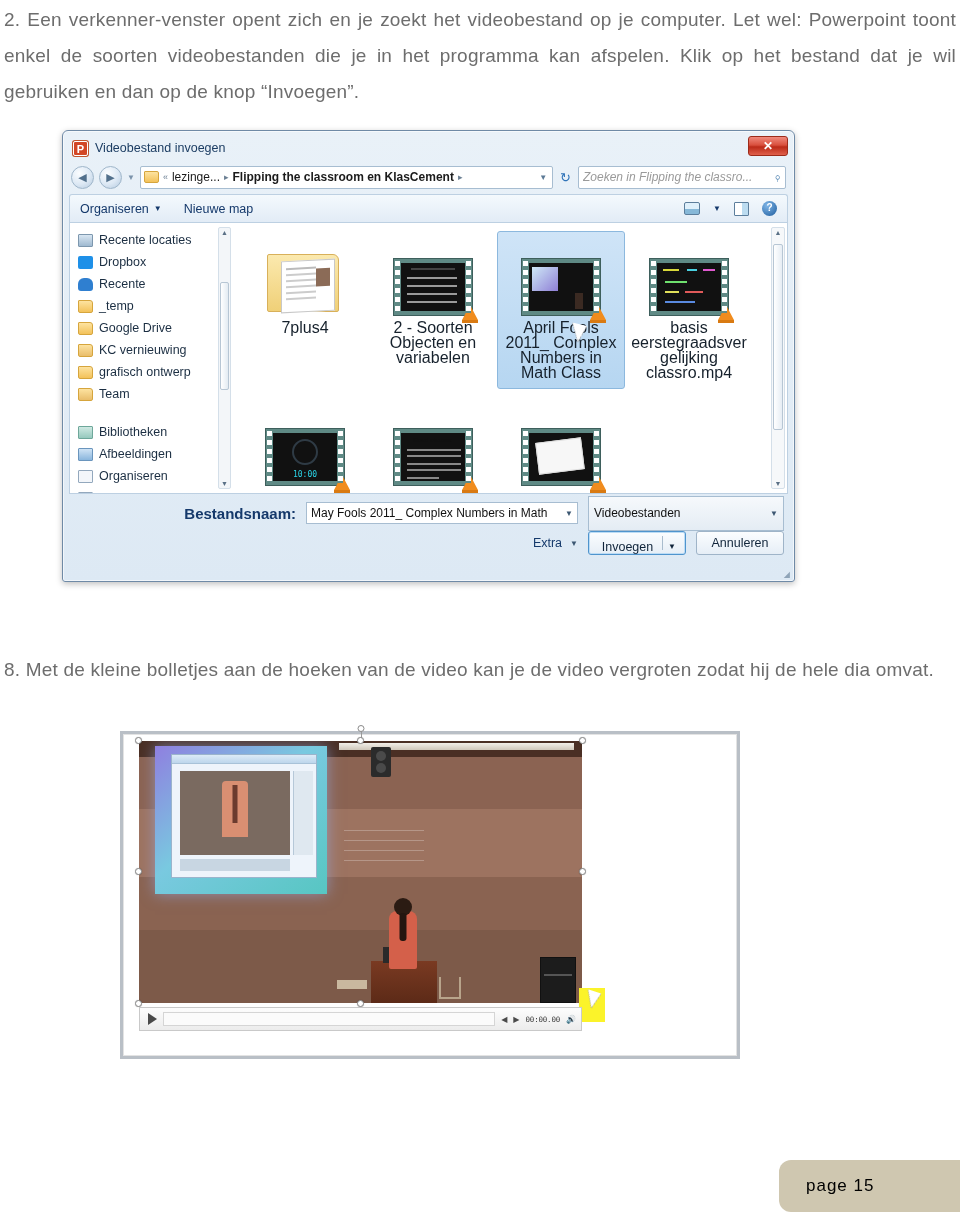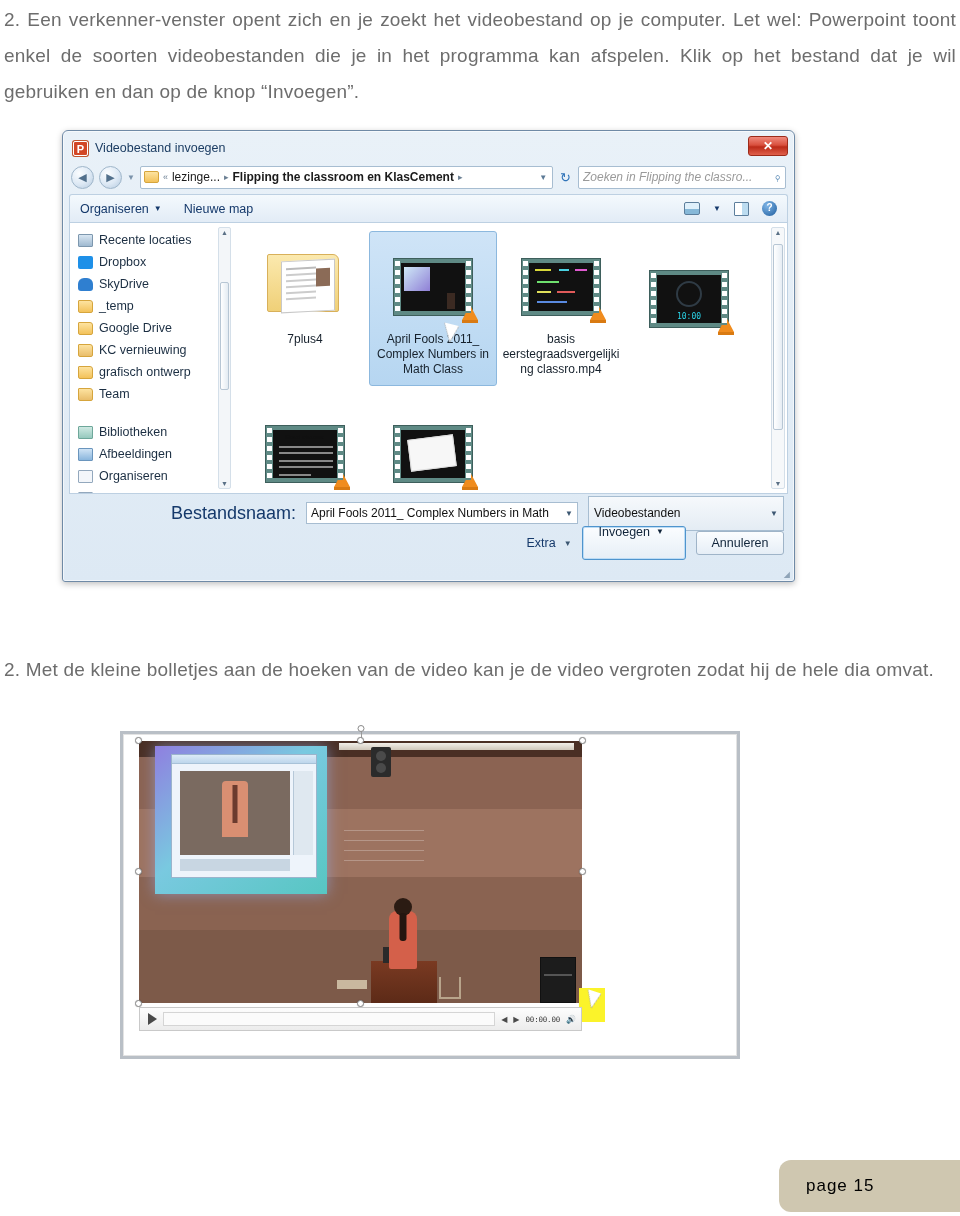--- a/index.html
+++ b/index.html
@@ -144,21 +144,21 @@
   .file-grid { display:flex; flex-wrap:wrap; gap: 0px; }
   .file-cell {
     width: 128px; padding: 6px 4px 8px; text-align:center;
     border:1px solid transparent; border-radius:3px; position:relative;
   }
   .file-cell.selected {
     background: linear-gradient(180deg,#cfe4f7,#b6d6f1);
     border:1px solid #8cb8de;
   }
   .thumb-wrap { height: 78px; display:flex; align-items:flex-end; justify-content:center; position:relative; }
-  .fname { font-size:12px; color:#16212c; line-height:15px; margin-top:16px; word-wrap:break-word; }
+  .fname { font-size:16px; color:#16212c; line-height:15px; margin-top:4px; word-wrap:break-word; }
 
   
   .t-folder { width:76px; height:66px; position:relative; }
   .t-folder .back { position:absolute; left:0; top:4px; width:72px; height:58px;
     background: linear-gradient(180deg,#fbe9ae,#f0d078); border:1px solid #d8b05a; border-radius:2px 6px 2px 2px; }
   .t-folder .sheet { position:absolute; left:14px; top:10px; width:54px; height:52px;
     background:#fff; border:1px solid #c8c8c8; transform: skewY(-3deg); }
   .t-folder .sheet:after { content:""; position:absolute; right:4px; top:8px; width:14px; height:18px; background:#8b6b57; }
   .t-folder .sheet:before { content:""; position:absolute; left:4px; top:6px; width:30px; height:2px;
     background:#bbb; box-shadow: 0 6px 0 #ccc, 0 12px 0 #ccc, 0 18px 0 #ccc, 0 24px 0 #ccc, 0 30px 0 #ccc; }
@@ -200,41 +200,41 @@
   .file-scroll {
     position:absolute; right:2px; top:4px; width:14px; bottom:4px;
     background:#f6f8fa; border:1px solid #d4dfe9; border-radius:2px;
   }
   .file-thumb { position:absolute; left:1px; right:1px; top:16px; height:186px;
     background: linear-gradient(90deg,#ffffff,#e6edf4); border:1px solid #b7c6d4; border-radius:2px; }
 
   
   .dlg-footer { margin: 6px 6px 0; }
   .frow { display:flex; align-items:center; justify-content:flex-end; gap:10px; height:26px; }
-  .fname-label { font-size:18px; color:#15396b; }
+  .fname-label { font-size:15px; color:#15396b;font-weight:bold; }
   .fname-input {
     width: 272px; height:22px; background:#fff; border:1px solid #a7bdd1;
     display:flex; align-items:center; padding: 0 4px; font-size:12px; color:#101010;
   }
   .fname-input .val { flex:1; white-space:nowrap; overflow:hidden; }
   .cap { font-size:8px; color:#3c5772; }
   .filter-select {
     width: 196px; height:35px; background: linear-gradient(180deg,#f6f9fc,#e4ecf4);
     border:1px solid #a7bdd1; display:flex; align-items:center; padding: 0 5px;
     font-size:12px; color:#101010;
   }
   .filter-select .val { flex:1; }
   .extra { font-size:12.5px; color:#15396b; display:flex; align-items:center; gap:8px; }
   .btn {
     height:24px; min-width:88px; padding: 0 10px;
     background: linear-gradient(180deg,#fbfdff,#e6eef6);
     border:1px solid #9fb4c8; border-radius:3px;
     font-size:12.5px; color:#10243a; text-align:center; line-height:22px;
   }
-  .btn.split { min-width:98px; padding:16px; display:flex; align-items:flex-end;
+  .btn.split { min-width:98px; padding:4px; display:flex; align-items:flex-start;
     border-color:#4f94cd; box-shadow: 0 0 0 1px #bcdcf5 inset; }
   .btn.split .lbl { flex:1; line-height:22px; }
   .btn.split .div { width:1px; align-self:stretch; background:#a9bccd; }
   .btn.split .ar { width:18px; font-size:8px; line-height:22px; }
   .grip { position:absolute; right:4px; bottom:2px; font-size:8px; color:#8fa4b8; }
 
   
   .slide-shot {
     position: absolute; left: 120px; top: 731px;
     width: 620px; height: 328px;
@@ -390,21 +390,21 @@
       <div class="nav-item">
         <div class="nav-ico ico-recent"></div>
         <span>Recente locaties</span>
       </div>
       <div class="nav-item">
         <div class="nav-ico ico-dropbox"></div>
         <span>Dropbox</span>
       </div>
       <div class="nav-item">
         <div class="nav-ico ico-skydrive"></div>
-        <span>SkyDrive</span>
+        <span>Recente</span>
       </div>
       <div class="nav-item">
         <div class="nav-ico ico-folder"></div>
         <span>_temp</span>
       </div>
       <div class="nav-item">
         <div class="nav-ico ico-folder"></div>
         <span>Google Drive</span>
       </div>
       <div class="nav-item">
@@ -450,20 +450,35 @@
         <div class="file-cell">
           <div class="thumb-wrap">
             <div class="t-folder">
               <div class="back"></div>
                 <div class="sheet"></div>
             </div>
           </div>
           <div class="fname">7plus4</div>
         </div>
 
+        <div class="file-cell">
+          <div class="thumb-wrap">
+            <div class="film">
+              <div class="screen scr-slide">
+                <div class="ttl" style="top:5px;height:2px;left:10px;right:10px;"></div>
+                <div class="ln" style="top:14px;"></div>
+                <div class="ln" style="top:22px;"></div>
+                <div class="ln" style="top:30px;"></div>
+                <div class="ln" style="top:38px;"></div>
+              </div>
+              <div class="vlc"></div>
+            </div>
+          </div>
+          <div class="fname">2 - Soorten Objecten en variabelen</div>
+        </div>
 
         <div class="file-cell selected">
           <div class="thumb-wrap">
             <div class="film">
               <div class="screen scr-lecture">
                 <div class="proj"></div>
                   <div class="fig"></div>
               </div>
               <div class="vlc"></div>
             </div>
@@ -539,21 +554,21 @@
         <div class="file-thumb"></div>
         <div class="sb-dn">▼</div>
       </div>
     </div>
   </div>
 
   <div class="dlg-footer">
     <div class="frow">
       <div class="fname-label">Bestandsnaam:</div>
       <div class="fname-input">
-        <div class="val">April Fools 2011_ Complex Numbers in Math</div>
+        <div class="val">May Fools 2011_ Complex Numbers in Math</div>
         <div class="cap">▼</div>
       </div>
       <div class="filter-select">
         <div class="val">Videobestanden</div>
         <div class="cap">▼</div>
       </div>
     </div>
     <div class="frow" style="margin-top:4px;">
       <div class="extra">
         <span>Extra</span>
@@ -563,21 +578,21 @@
         <div class="lbl">Invoegen</div>
         <div class="div"></div>
         <div class="ar">▼</div>
       </div>
       <div class="btn">Annuleren</div>
     </div>
     <div class="grip">◢</div>
   </div>
 </div>
 
-<div class="prose step3">2. Met de kleine bolletjes aan de hoeken van de video kan je de video vergroten zodat hij de hele dia omvat.</div>
+<div class="prose step3">8. Met de kleine bolletjes aan de hoeken van de video kan je de video vergroten zodat hij de hele dia omvat.</div>
 
 <div class="slide-shot">
   <div class="slide-page">
 
     <div class="video-obj">
       <div class="video-pic">
         <div class="ceil-strip"></div>
         <div class="proj-screen">
           <div class="proj-win">
             <div class="bar"></div>

